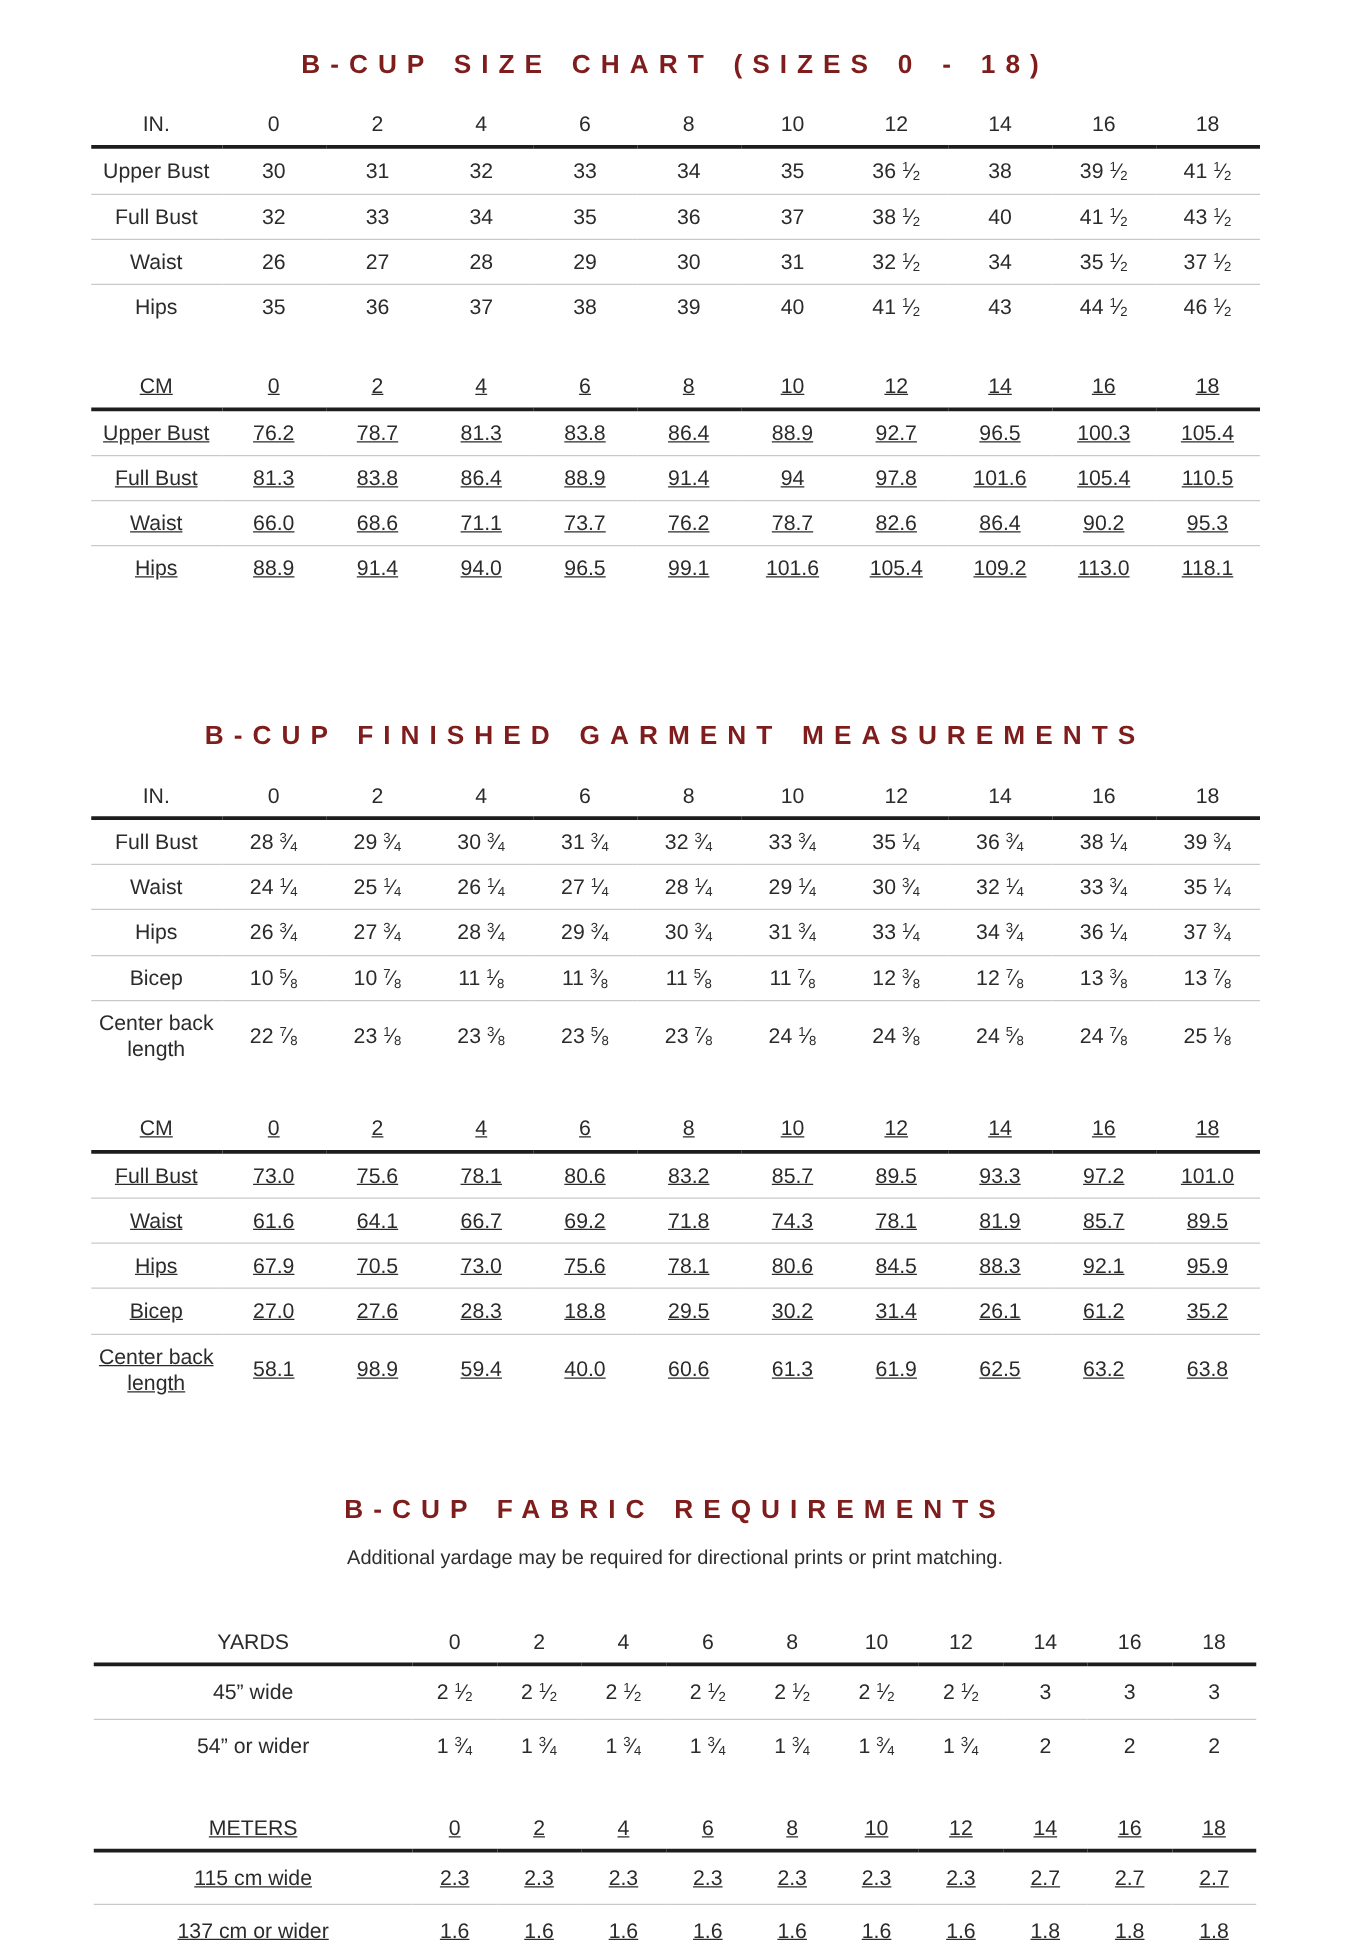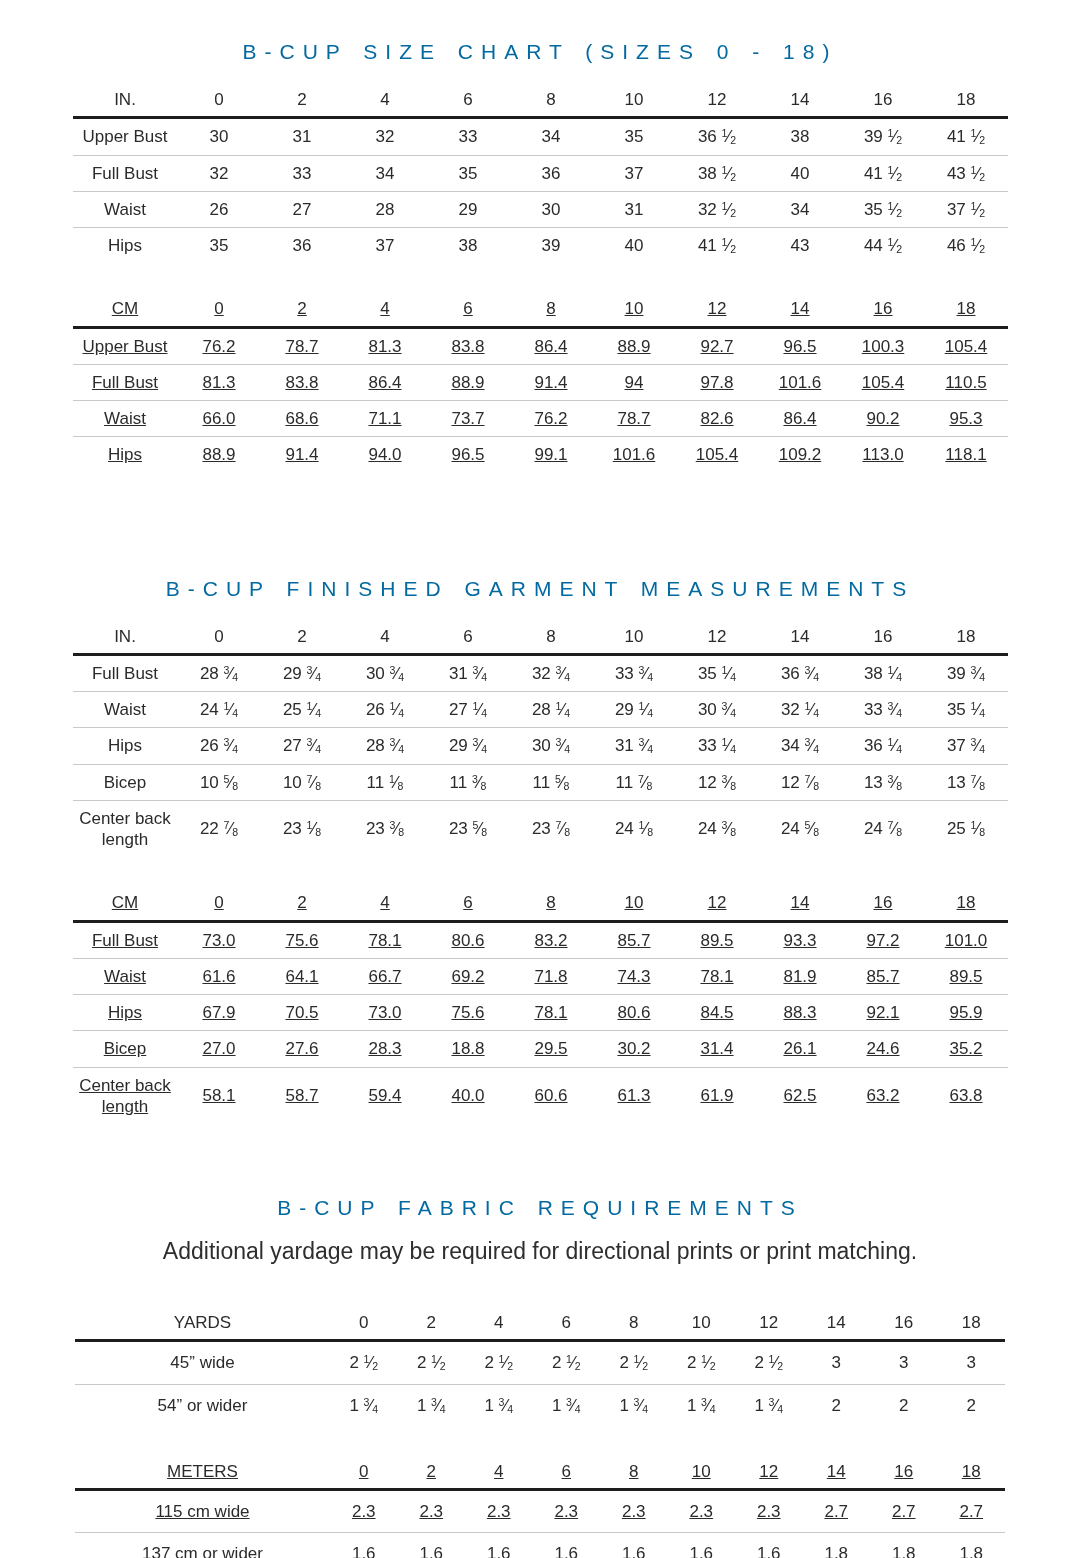--- a/index.html
+++ b/index.html
@@ -10,30 +10,30 @@
     background:#ffffff;
     box-sizing:border-box;
     padding-top:40px;
     font-family:"Liberation Sans", sans-serif;
     color:#2b2b2b;
   }
   .section-title{
     margin:0 0 18px 0;
     text-align:center;
     font-size:21px;
-    font-weight:400;
+    font-weight:700;
     letter-spacing:8px;
     word-spacing:2px;
-    color:#0369a1;
+    color:#7f1d1d;
     white-space:nowrap;
   }
   .subtitle{
     margin:14px 0 40px 0;
     text-align:center;
-    font-size:23px;
+    font-size:16px;
     color:#2e2e2e;
   }
   .chart-block{margin:0;}
   #block-garment{margin-top:104px;}
   #block-fabric{margin-top:72px;}
   table.data-table{
     border-collapse:collapse;
     table-layout:fixed;
     margin:0 auto;
   }
@@ -413,27 +413,27 @@
             <tr>
               <td>Bicep</td>
               <td>27.0</td>
               <td>27.6</td>
               <td>28.3</td>
               <td>18.8</td>
               <td>29.5</td>
               <td>30.2</td>
               <td>31.4</td>
               <td>26.1</td>
-              <td>24.6</td>
+              <td>61.2</td>
               <td>35.2</td>
             </tr>
             <tr>
               <td>Center back length</td>
               <td>58.1</td>
-              <td>58.7</td>
+              <td>98.9</td>
               <td>59.4</td>
               <td>40.0</td>
               <td>60.6</td>
               <td>61.3</td>
               <td>61.9</td>
               <td>62.5</td>
               <td>63.2</td>
               <td>63.8</td>
             </tr>
           </tbody>

